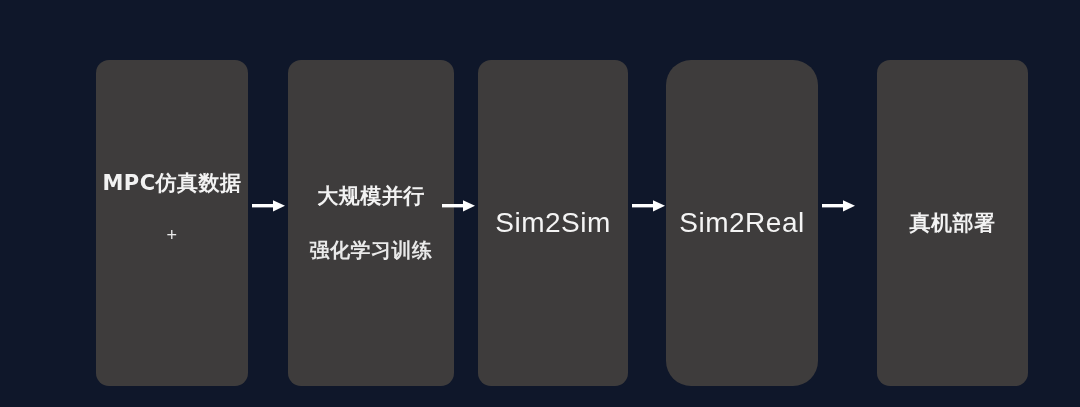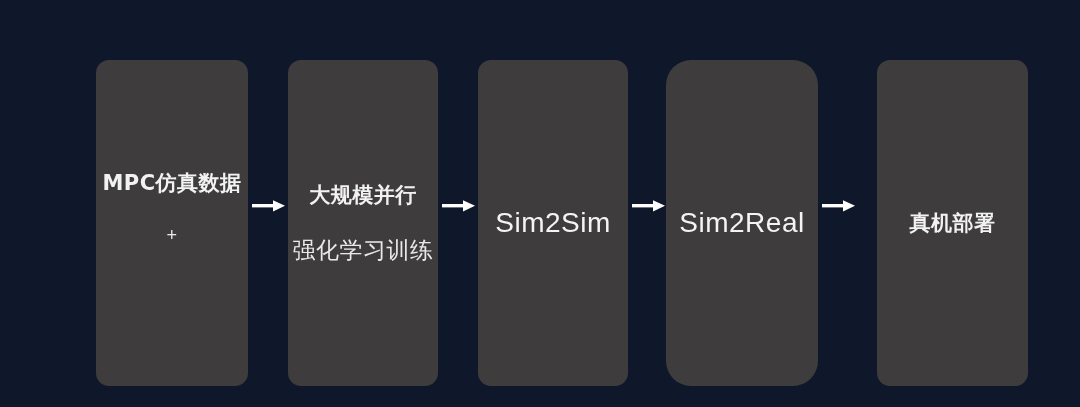--- a/index.html
+++ b/index.html
@@ -42,22 +42,22 @@
     letter-spacing: 0.5px;
   }
 
   .line-cjk-bold {
     font-size: 21px;
     font-weight: bold;
     font-family: "DejaVu Sans", "Liberation Sans", sans-serif;
   }
 
   .line-cjk-regular {
-    font-size: 23px;
-    font-weight: normal;
+    font-size: 20px;
+    font-weight: bold;
     font-family: "DejaVu Sans", "Liberation Sans", sans-serif;
     color: #e9e9e9;
   }
 
   .line-latin {
     font-size: 28px;
     font-weight: normal;
     font-family: "Liberation Sans", sans-serif;
     color: #f4f4f4;
   }
@@ -67,21 +67,21 @@
     font-weight: normal;
     color: #eaeaea;
     font-family: "Liberation Sans", sans-serif;
   }
 
   .gap-small { height: 30px; }
   .gap-med  { height: 30px; }
 
   
   #box-1 { left: 96px;  width: 152px; }
-  #box-2 { left: 288px; width: 150px; }
+  #box-2 { left: 288px; width: 166px; }
   #box-3 { left: 478px; width: 150px; }
   #box-4 { left: 666px; width: 152px; border-radius: 25px; }
   #box-5 { left: 877px; width: 151px; }
 
   .arrow {
     position: absolute;
     top: 199px;
     width: 34px;
     height: 14px;
   }

